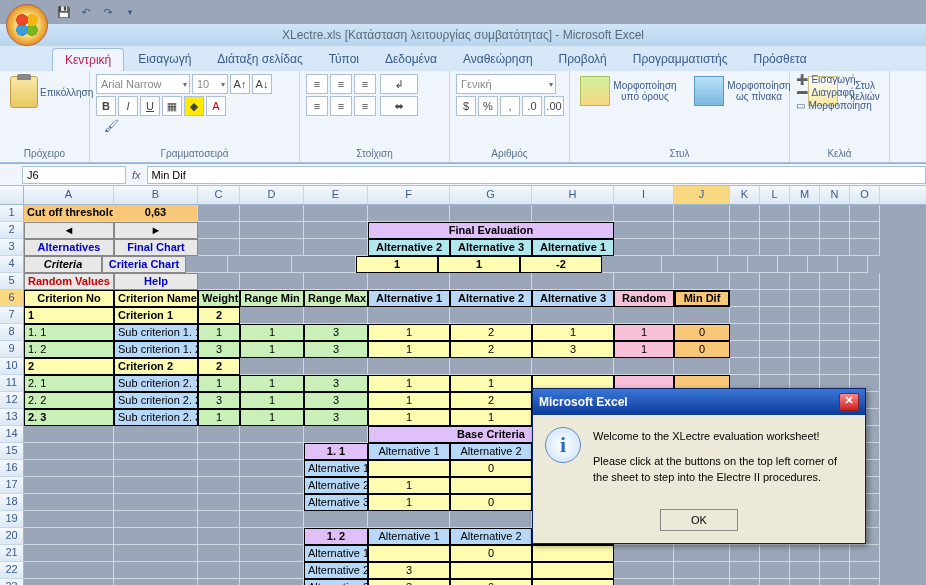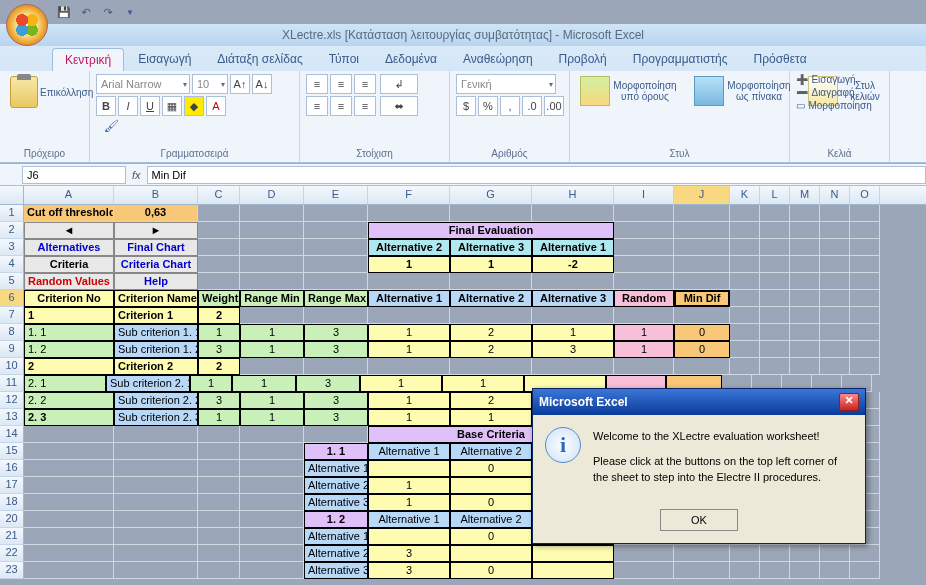--- a/index.html
+++ b/index.html
@@ -307,21 +307,21 @@
         <div class="cell " style="width: 60px;"></div>
         <div class="cell " style="width: 56px;"></div>
         <div class="cell " style="width: 30px;"></div>
         <div class="cell " style="width: 30px;"></div>
         <div class="cell " style="width: 30px;"></div>
         <div class="cell " style="width: 30px;"></div>
         <div class="cell " style="width: 30px;"></div>
       </div>
       <div class="row">
         <div class="row-h">4</div>
-        <div class="cell btn bold" style="width: 90px;">Criteria</div>
+        <div class="cell btn bold" style="width: 78px; font-style: italic;">Criteria</div>
         <div class="cell btn blue bold" style="width: 84px;">Criteria Chart</div>
         <div class="cell " style="width: 42px;"></div>
         <div class="cell " style="width: 64px;"></div>
         <div class="cell " style="width: 64px;"></div>
         <div class="cell yl bold c b" style="width: 82px;">1</div>
         <div class="cell yl bold c b" style="width: 82px;">1</div>
         <div class="cell yl bold c b" style="width: 82px;">-2</div>
         <div class="cell " style="width: 60px;"></div>
         <div class="cell " style="width: 56px;"></div>
         <div class="cell " style="width: 30px;"></div>
@@ -433,21 +433,21 @@
         <div class="cell " style="width: 60px;"></div>
         <div class="cell " style="width: 56px;"></div>
         <div class="cell " style="width: 30px;"></div>
         <div class="cell " style="width: 30px;"></div>
         <div class="cell " style="width: 30px;"></div>
         <div class="cell " style="width: 30px;"></div>
         <div class="cell " style="width: 30px;"></div>
       </div>
       <div class="row">
         <div class="row-h">11</div>
-        <div class="cell gn b" style="width: 82px;">2. 1</div>
+        <div class="cell gn b" style="width: 90px;">2. 1</div>
         <div class="cell bl b" style="width: 84px;">Sub criterion 2. 1</div>
         <div class="cell gn b c" style="width: 42px;">1</div>
         <div class="cell gn b c" style="width: 64px;">1</div>
         <div class="cell gn b c" style="width: 64px;">3</div>
         <div class="cell yl b c" style="width: 82px;">1</div>
         <div class="cell yl b c" style="width: 82px;">1</div>
         <div class="cell yl b c" style="width: 82px;"></div>
         <div class="cell pk b c" style="width: 60px;"></div>
         <div class="cell or b c" style="width: 56px;"></div>
         <div class="cell " style="width: 30px;"></div>
@@ -564,20 +564,38 @@
       </div>
       <div class="row">
         <div class="row-h">18</div>
         <div class="cell " style="width: 90px;"></div>
         <div class="cell " style="width: 84px;"></div>
         <div class="cell " style="width: 42px;"></div>
         <div class="cell " style="width: 64px;"></div>
         <div class="cell bl b" style="width: 64px;">Alternative 3</div>
         <div class="cell yl c b" style="width: 82px;">1</div>
         <div class="cell yl c b" style="width: 82px;">0</div>
+        <div class="cell " style="width: 82px;"></div>
+        <div class="cell " style="width: 60px;"></div>
+        <div class="cell " style="width: 56px;"></div>
+        <div class="cell " style="width: 30px;"></div>
+        <div class="cell " style="width: 30px;"></div>
+        <div class="cell " style="width: 30px;"></div>
+        <div class="cell " style="width: 30px;"></div>
+        <div class="cell " style="width: 30px;"></div>
+      </div>
+      <div class="row">
+        <div class="row-h">19</div>
+        <div class="cell " style="width: 90px;"></div>
+        <div class="cell " style="width: 84px;"></div>
+        <div class="cell " style="width: 42px;"></div>
+        <div class="cell " style="width: 64px;"></div>
+        <div class="cell " style="width: 64px;"></div>
+        <div class="cell " style="width: 82px;"></div>
+        <div class="cell " style="width: 82px;"></div>
         <div class="cell " style="width: 82px;"></div>
         <div class="cell " style="width: 60px;"></div>
         <div class="cell " style="width: 56px;"></div>
         <div class="cell " style="width: 30px;"></div>
         <div class="cell " style="width: 30px;"></div>
         <div class="cell " style="width: 30px;"></div>
         <div class="cell " style="width: 30px;"></div>
         <div class="cell " style="width: 30px;"></div>
       </div>
       <div class="row">

